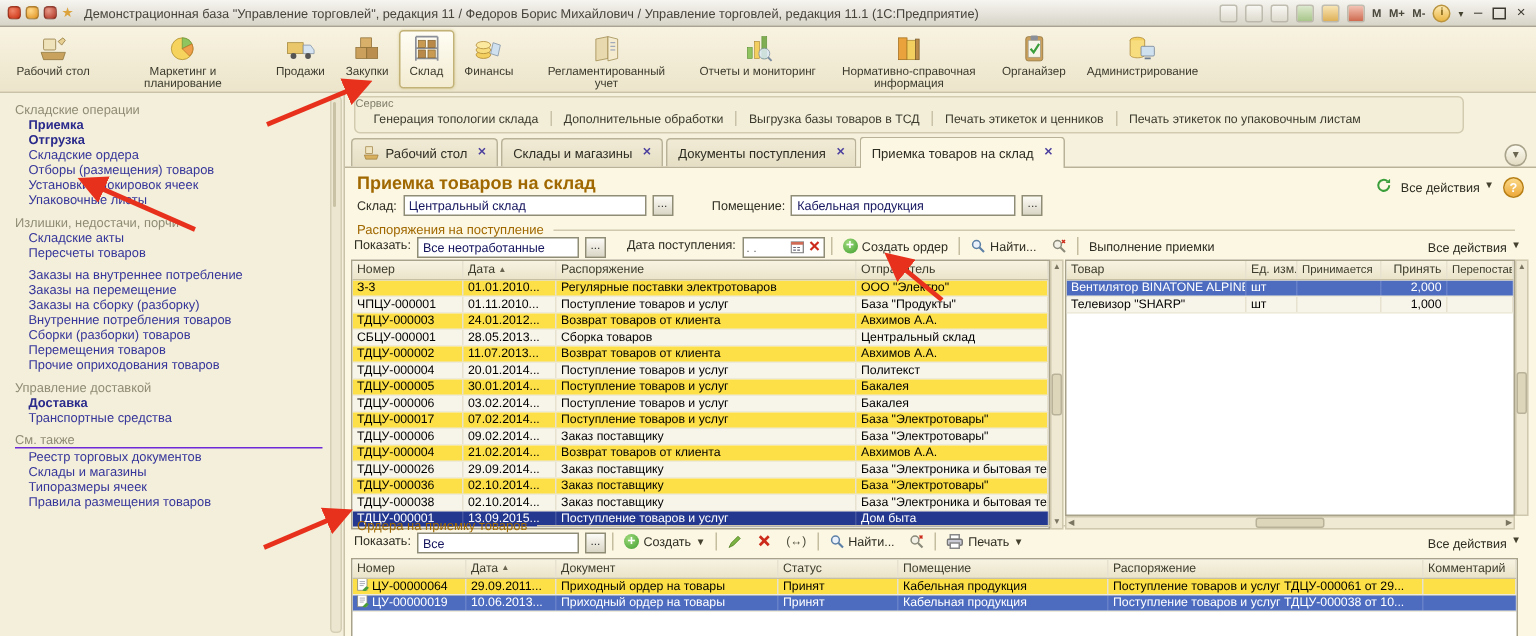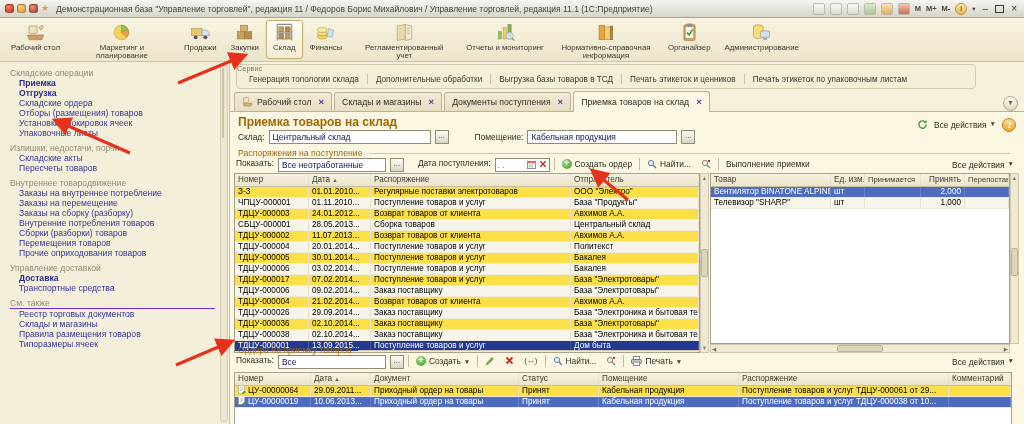--- a/index.html
+++ b/index.html
@@ -313,40 +313,39 @@
         <div class="nav-item">Отборы (размещения) товаров</div>
         <div class="nav-item">Установки блокировок ячеек</div>
         <div class="nav-item">Упаковочные листы</div>
       </div>
       <div class="nav-group">
         <div class="nav-header">Излишки, недостачи, порчи</div>
         <div class="nav-item">Складские акты</div>
         <div class="nav-item">Пересчеты товаров</div>
       </div>
       <div class="nav-group">
-        <div class="nav-header">Внутреннее товародвижение</div>
         <div class="nav-item">Заказы на внутреннее потребление</div>
         <div class="nav-item">Заказы на перемещение</div>
         <div class="nav-item">Заказы на сборку (разборку)</div>
         <div class="nav-item">Внутренние потребления товаров</div>
         <div class="nav-item">Сборки (разборки) товаров</div>
         <div class="nav-item">Перемещения товаров</div>
         <div class="nav-item">Прочие оприходования товаров</div>
       </div>
       <div class="nav-group">
         <div class="nav-header">Управление доставкой</div>
         <div class="nav-item bold">Доставка</div>
         <div class="nav-item">Транспортные средства</div>
       </div>
       <div class="nav-group">
         <div class="nav-header underline">См. также</div>
         <div class="nav-item">Реестр торговых документов</div>
         <div class="nav-item">Склады и магазины</div>
+        <div class="nav-item">Типоразмеры ячеек</div>
         <div class="nav-item">Правила размещения товаров</div>
-        <div class="nav-item">Типоразмеры ячеек</div>
       </div>
     </div>
   <div class="sb-scroll">
       <div class="sb-thumb"></div>
     </div>
 </div>
 
 <div id="content-bg"></div>
 
 <div id="service-panel">

